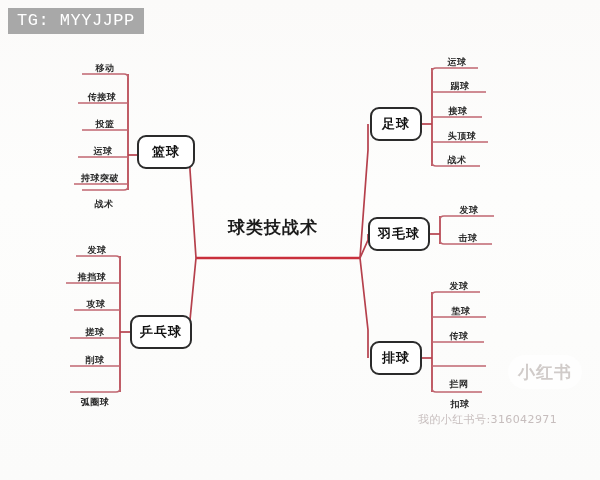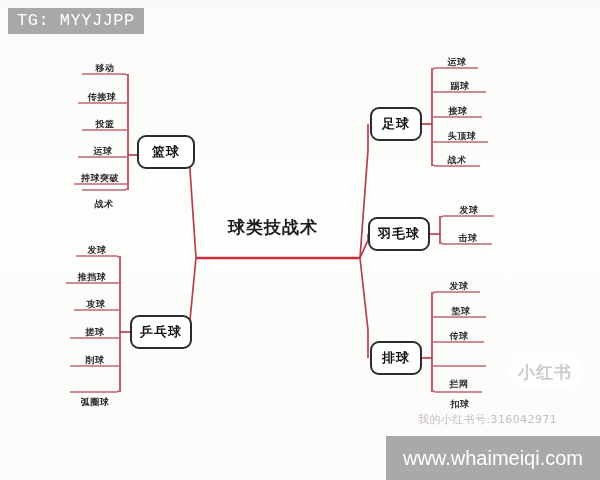--- a/index.html
+++ b/index.html
@@ -220,15 +220,14 @@
 
   <div class="leaf" style="left:459px; top:280px;">发球</div>
   <div class="leaf" style="left:461px; top:305px;">垫球</div>
   <div class="leaf" style="left:459px; top:330px;">传球</div>
   <div class="leaf" style="left:460px; top:354px;margin-top:44px;">扣球</div>
   <div class="leaf" style="left:459px; top:378px;">拦网</div>
 
   <div class="tg-tag">TG: MYYJJPP</div>
   <div class="xhs-logo">小红书</div>
   <div class="xhs-id">我的小红书号:316042971</div>
-  <div class="site-tag">www.whaimeiqi.com</div>
 
 </div>
 
 </body></html>

